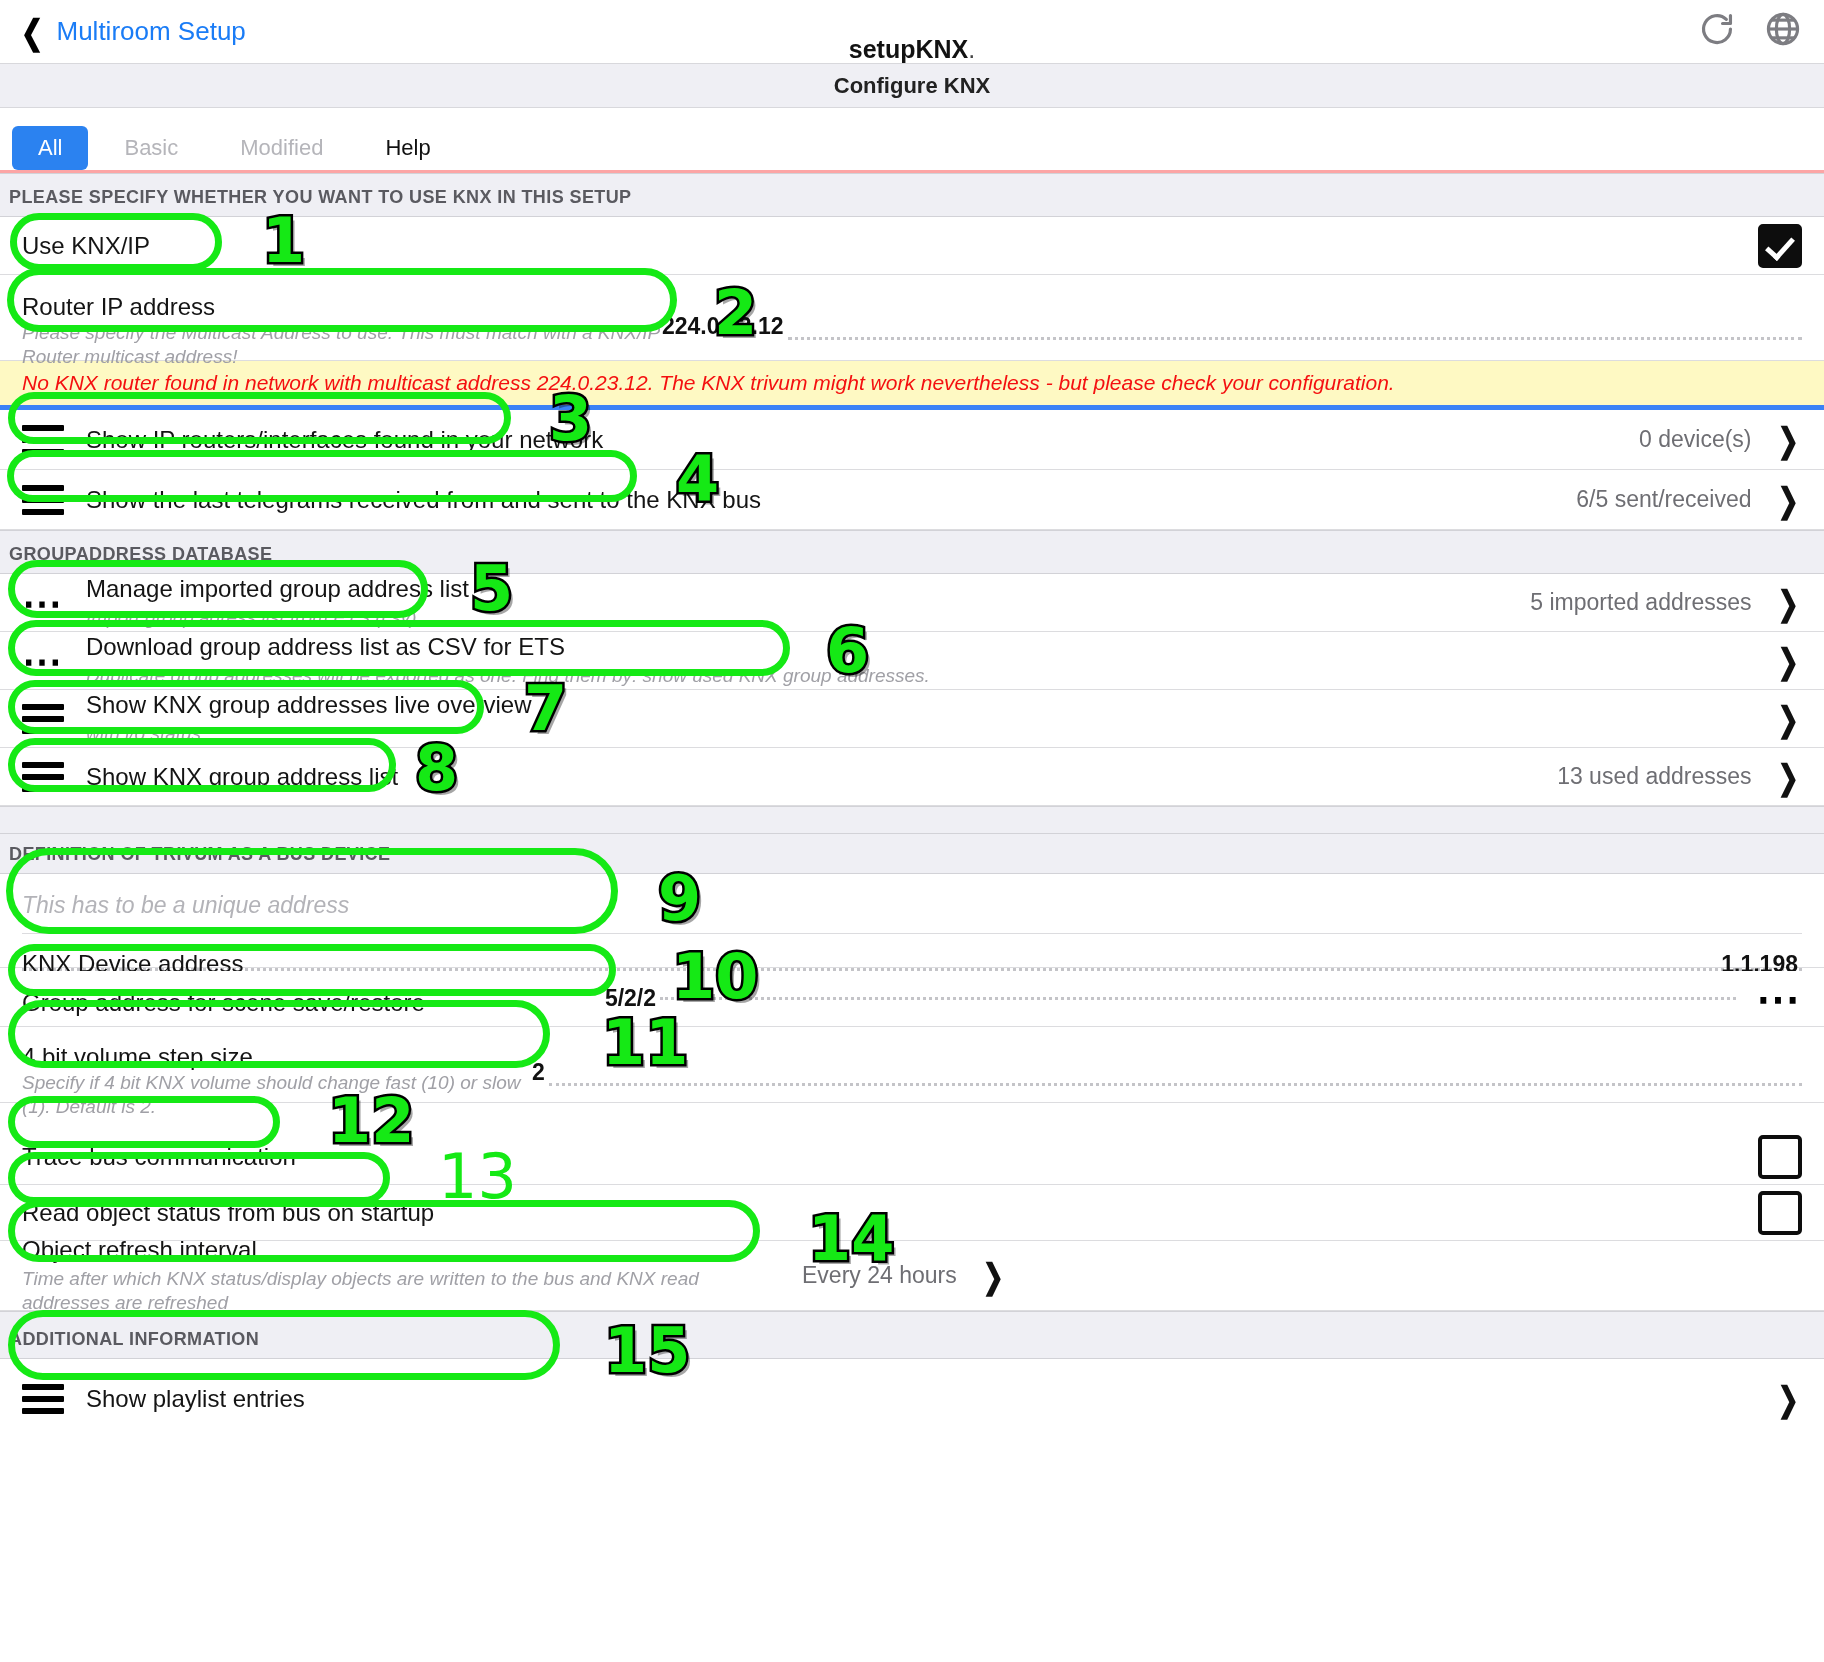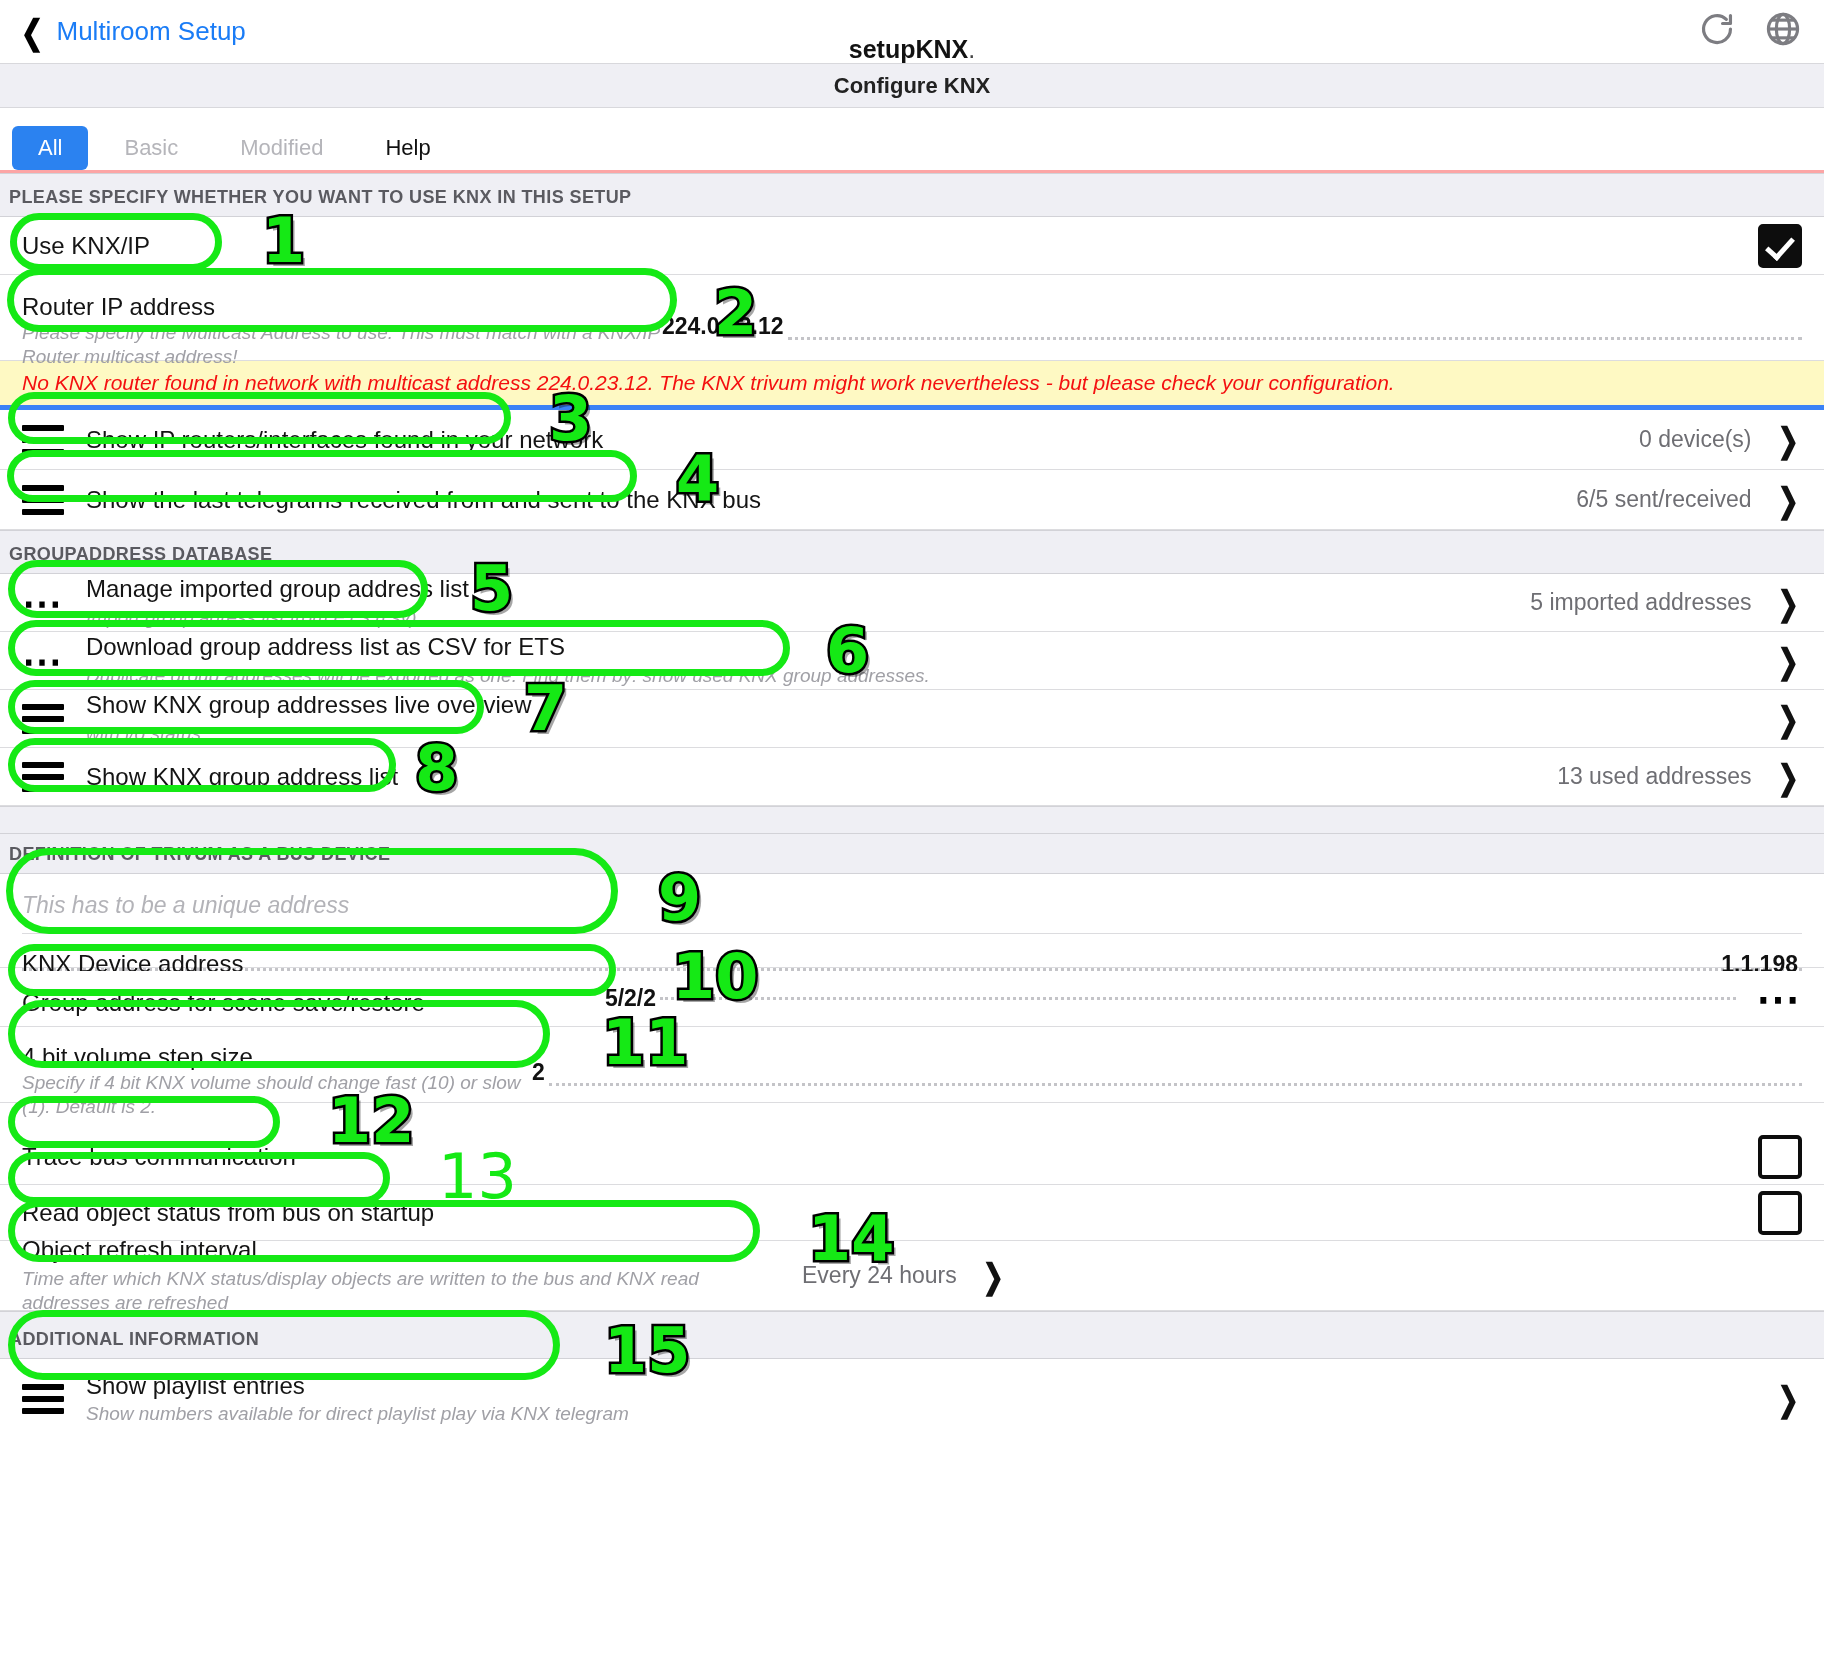--- a/index.html
+++ b/index.html
@@ -483,21 +483,20 @@
 <div class="row noborder" style="height:80px">
   <div class="row-icon">
     <span class="hamburger">
         <i></i>
         <i></i>
         <i></i>
       </span>
   </div>
   <div class="row-body">
     <div class="row-title">Show playlist entries</div>
-    <div class="row-sub">Show numbers available for direct playlist play via KNX telegram</div>
   </div>
   <div class="chev">❯</div>
 </div>
 
 <div class="ann-layer">
   <div class="ann-oval" style="left:10px;  top:213px; width:212px; height:58px;"></div>
   <div class="ann-num" style="left:262px; top:210px;">1</div>
 
   <div class="ann-oval" style="left:7px;   top:268px; width:670px; height:64px;"></div>
   <div class="ann-num" style="left:714px; top:282px;">2</div>

